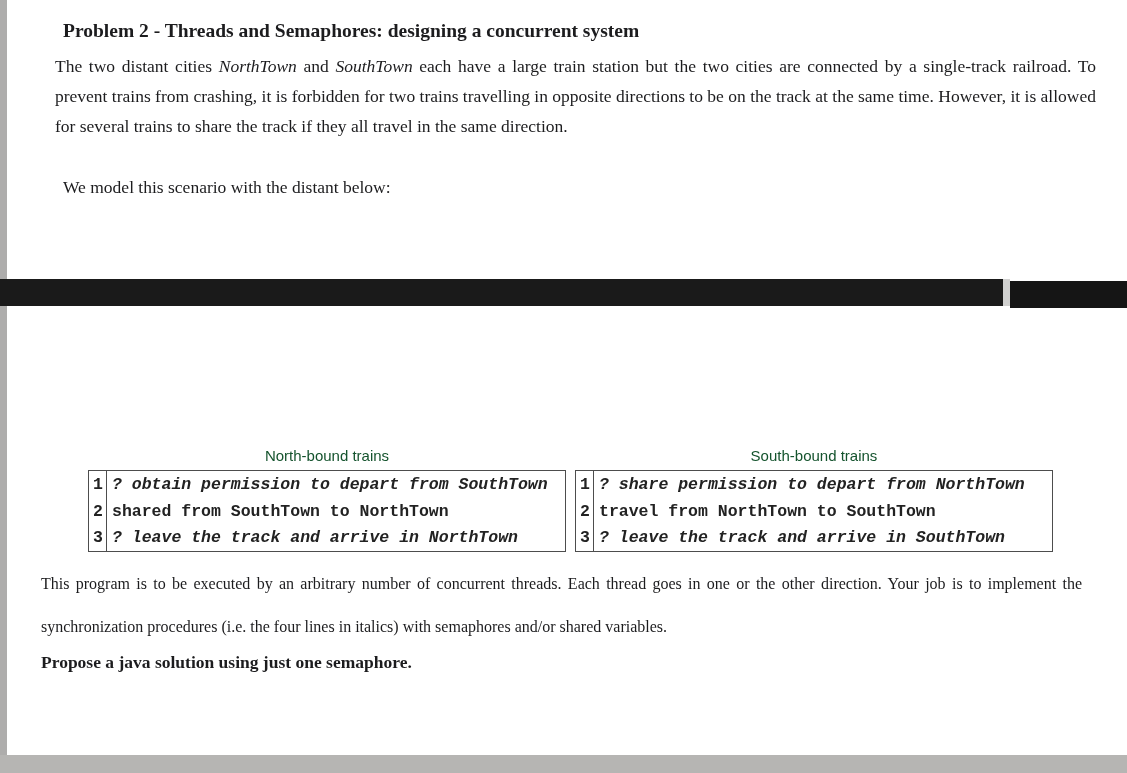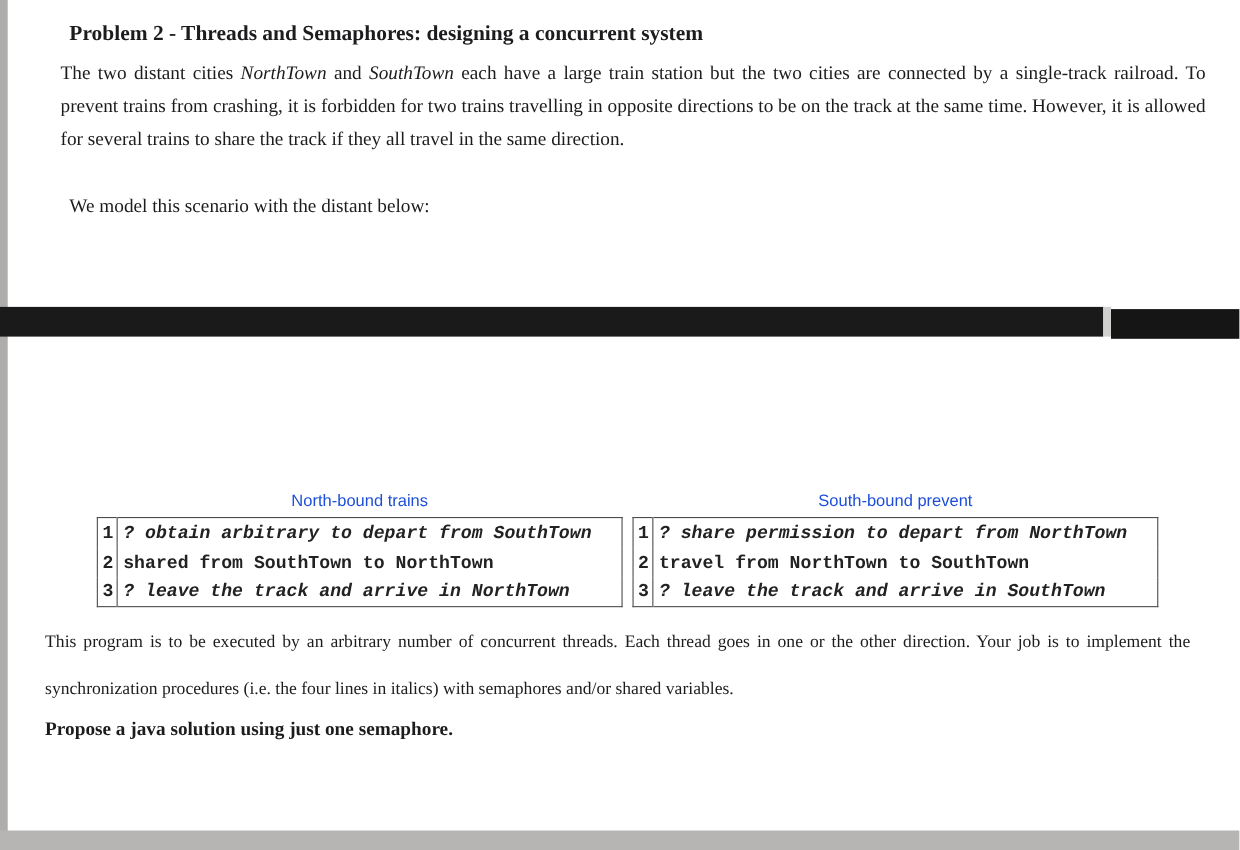--- a/index.html
+++ b/index.html
@@ -57,21 +57,21 @@
     background: #151515;
   }
   .tables {
     position: absolute; left: 88px; top: 447px;
     display: flex; gap: 9px;
   }
   .tblock { width: 478px; }
   .tcaption {
     text-align: center;
     font-family: "Liberation Sans", sans-serif;
-    font-size: 15px; color: #1d4ed8;
+    font-size: 15px; color: #14532d;
     margin-bottom: 6px;
   }
   .ctable {
     width: 100%;
     border-collapse: collapse;
     border: 1px solid #4d4d4d;
     font-family: "Liberation Mono", "DejaVu Sans Mono", monospace;
     font-size: 16.5px;
     font-weight: 700;
     color: #222;
@@ -121,36 +121,36 @@
   <div class="bar-right"></div>
 
   <div class="tables">
 
     <div class="tblock">
       <div class="tcaption">North-bound trains</div>
       <table class="ctable">
         <tbody>
             <tr>
           <td class="num">1</td>
-          <td class="code it">? obtain arbitrary to depart from SouthTown</td>
+          <td class="code it">? obtain permission to depart from SouthTown</td>
         </tr>
         <tr>
           <td class="num">2</td>
           <td class="code">shared from SouthTown to NorthTown</td>
         </tr>
         <tr>
           <td class="num">3</td>
           <td class="code it">? leave the track and arrive in NorthTown</td>
         </tr>
       </tbody>
         </table>
     </div>
 
     <div class="tblock">
-      <div class="tcaption">South-bound prevent</div>
+      <div class="tcaption">South-bound trains</div>
       <table class="ctable">
         <tbody>
             <tr>
           <td class="num">1</td>
           <td class="code it">? share permission to depart from NorthTown</td>
         </tr>
         <tr>
           <td class="num">2</td>
           <td class="code">travel from NorthTown to SouthTown</td>
         </tr>

